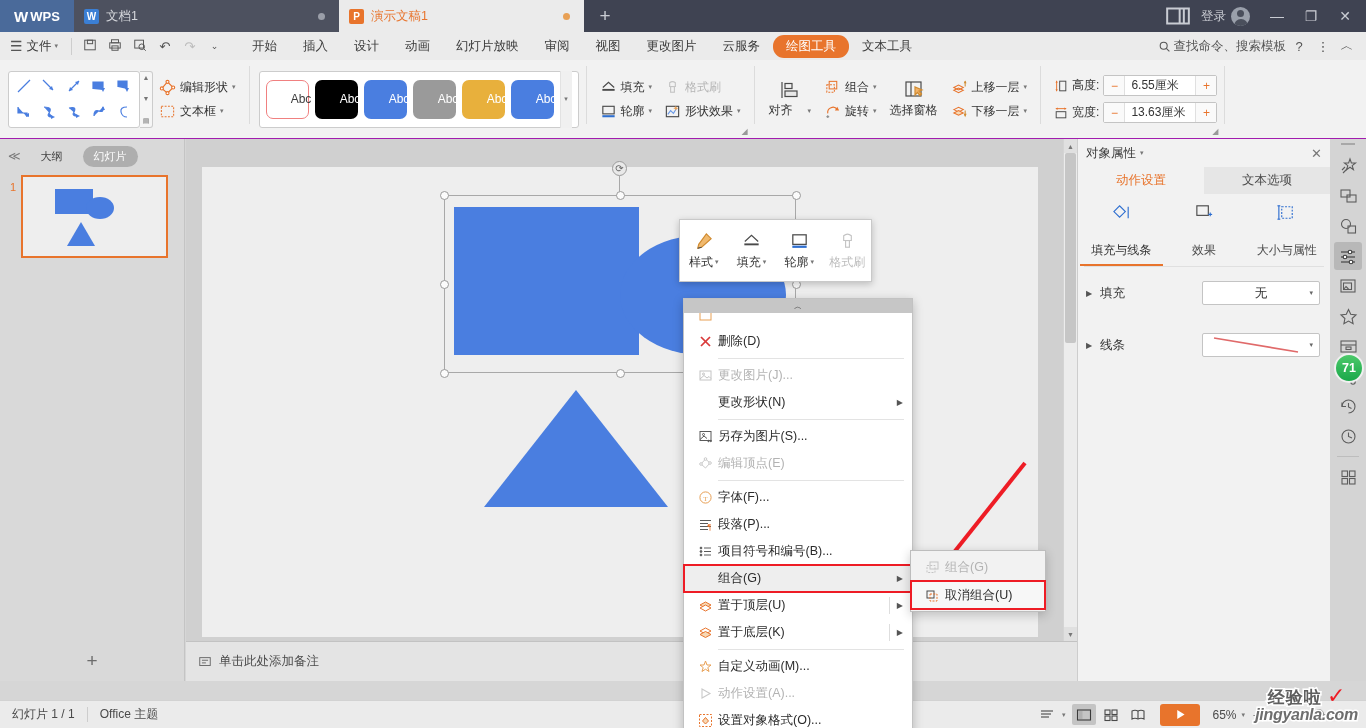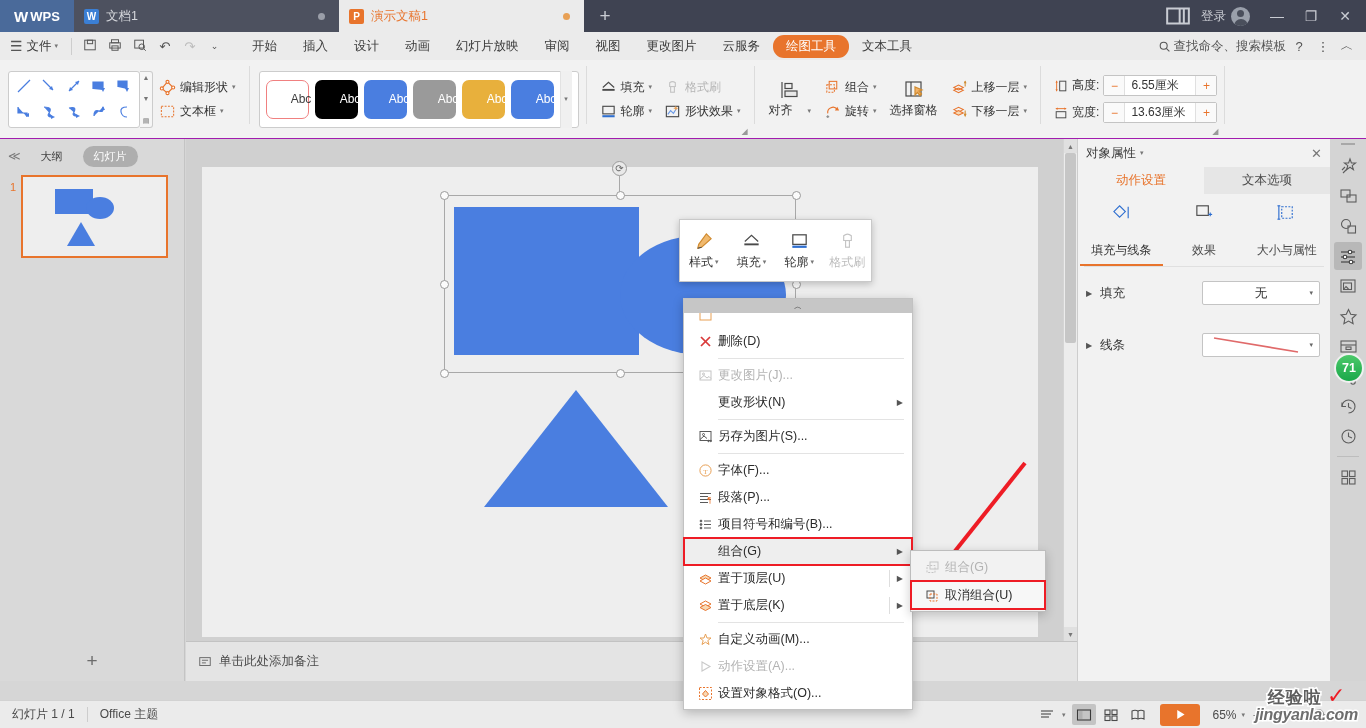--- a/index.html
+++ b/index.html
@@ -853,20 +853,31 @@
           <svg viewBox="0 0 15 15" fill="none" stroke="#5a5a5a" stroke-width="1">
             <rect x="2" y="2.5" width="11" height="9"></rect>
             <circle cx="5.5" cy="5.5" r="1"></circle>
             <path d="M2 10.5 L6 7 L9 9.5"></path>
             <circle cx="10.5" cy="12" r="0.7" fill="#5a5a5a"></circle>
             <circle cx="12.8" cy="12" r="0.7" fill="#5a5a5a"></circle>
           </svg>
         </span>
       <span>另存为图片(S)...</span>
     </div>
+    <div class="ctxitem dis">
+      <span class="ic">
+          <svg viewBox="0 0 15 15" fill="none" stroke="#c9c9c9" stroke-width="1">
+            <path d="M3 8 L7.5 3 L12 7 L7.5 12 Z"></path>
+            <circle cx="3" cy="8" r="1.3" fill="#fff"></circle>
+            <circle cx="7.5" cy="3" r="1.3" fill="#fff"></circle>
+            <circle cx="12" cy="7" r="1.3" fill="#fff"></circle>
+          </svg>
+        </span>
+      <span>编辑顶点(E)</span>
+    </div>
     <div class="ctxsep"></div>
     <div class="ctxitem">
       <span class="ic">
           <svg viewBox="0 0 15 15" fill="none" stroke="#e8a055" stroke-width="1">
             <circle cx="7.5" cy="7.5" r="5.6"></circle>
             <text x="7.5" y="10.5" font-size="7" fill="#e8a055" stroke="none" text-anchor="middle" font-family="Liberation Serif, serif">T</text>
           </svg>
         </span>
       <span>字体(F)...</span>
     </div>

